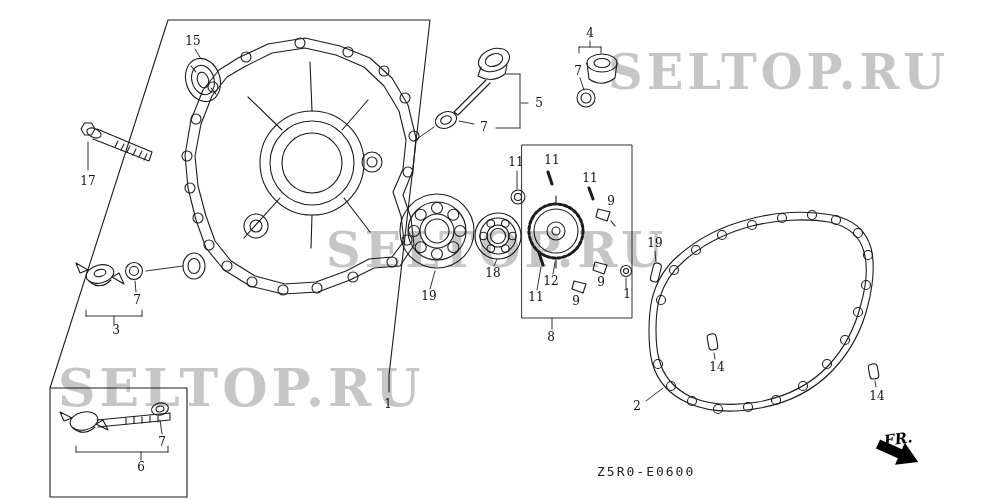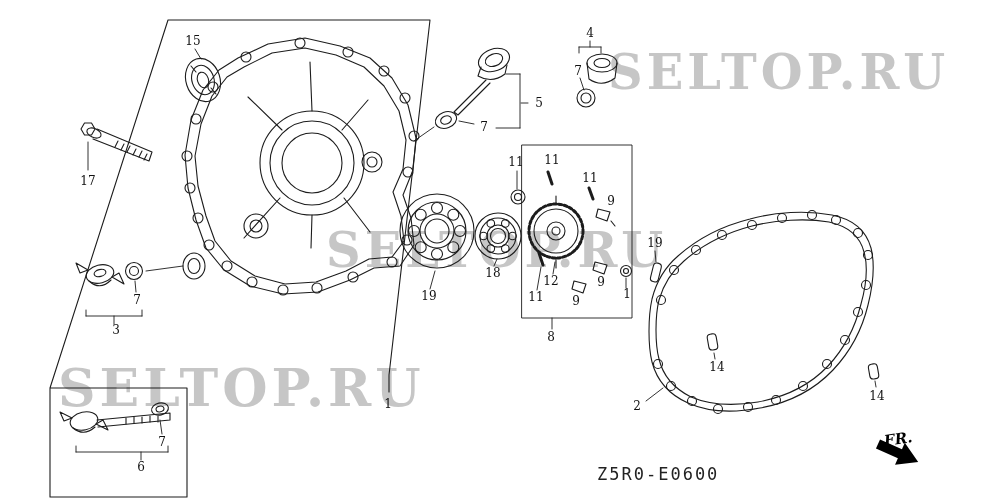--- a/index.html
+++ b/index.html
@@ -17,21 +17,21 @@
   .wm2{left:326px;top:226px;font-size:48px;}
   .wm3{left:58px;top:362px;font-size:52px;}
   svg.art{position:absolute;left:0;top:0;z-index:2;}
   .plabel{
     position:absolute;transform:translate(-50%,-50%);
     font-family:"DejaVu Serif",serif;font-size:12px;font-weight:400;
     color:#111;z-index:3;white-space:nowrap;
   }
   .code{
     position:absolute;left:597px;top:464px;z-index:3;
-    font-family:"DejaVu Sans Mono",monospace;font-size:17px;
+    font-family:"DejaVu Sans Mono",monospace;font-size:13px;
     letter-spacing:2px;color:#222;
   }
   .fr{
     position:absolute;left:884px;top:430px;z-index:3;
     font-style:italic;font-weight:700;font-size:15px;color:#000;
     transform:rotate(-8deg);font-family:"DejaVu Serif",serif;
   }
 </style>
 </head>
 <body>

